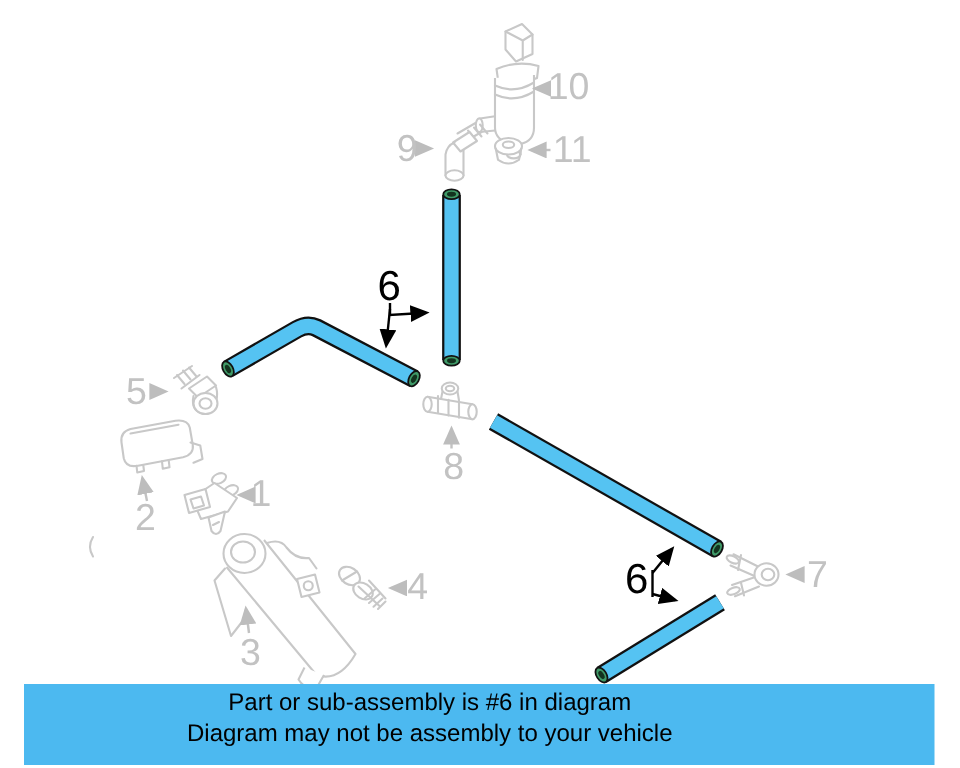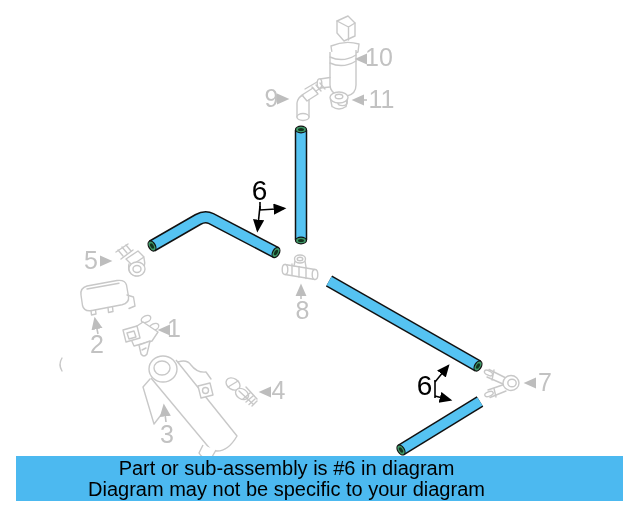--- a/index.html
+++ b/index.html
@@ -11,24 +11,24 @@
   .gf  {fill:#ffffff;stroke:var(--line_art,#c8c8c8);stroke-width:1.4;stroke-linejoin:round;}
   .lbl {fill:var(--label_gray,#c2c2c2);font-size:25px;font-family:"Liberation Sans",sans-serif;}
   .lbl6{fill:var(--callout_black,#000);font-size:28px;font-family:"Liberation Sans",sans-serif;}
   .aline{stroke:var(--label_gray,#c2c2c2);stroke-width:1.6;fill:none;}
   .bline{stroke:var(--callout_black,#000);stroke-width:1.6;fill:none;}
   .hose-out{fill:none;stroke:var(--hose_outline,#111);stroke-width:12.5;stroke-linejoin:round;stroke-linecap:butt;}
   .hose-in {fill:none;stroke:var(--hose_fill,#55c3f2);stroke-width:9.5;stroke-linejoin:round;stroke-linecap:butt;}
   .ring    {fill:var(--hose_end_ring,#3f9a68);stroke:var(--hose_outline,#111);stroke-width:1.2;}
   .hole    {fill:var(--hose_end_hole,#13331f);stroke:none;}
   
-  .banner{position:absolute;left:16px;top:456px;width:607px;height:45px;
+  .banner{position:absolute;left:16px;top:456px;width:607px;height:54px;
           background:var(--banner_bg,#4cb9f0);color:var(--banner_text,#000);
           box-sizing:border-box;padding-top:2px;padding-right:66px;
-          text-align:center;font-size:20px;line-height:21px;}
+          text-align:center;font-size:16px;line-height:21px;}
 </style>
 </head>
 <body>
 
 <div class="stage">
   <svg width="640" height="512" viewBox="0 0 640 512">
     <defs>
       <marker id="ag" orient="auto" markerWidth="9" markerHeight="8" refX="6.5" refY="3.5">
         <path d="M0,0 L8,3.5 L0,7 Z" fill="#bdbdbd"></path>
       </marker>
@@ -197,15 +197,15 @@
     <text class="lbl" x="167" y="443" text-anchor="middle">3</text>
     <text class="lbl" x="278.5" y="399" text-anchor="middle">4</text>
     <text class="lbl" x="302.5" y="319" text-anchor="middle">8</text>
     <text class="lbl" x="545" y="391" text-anchor="middle">7</text>
     <text class="lbl6" x="259.5" y="200" text-anchor="middle">6</text>
     <text class="lbl6" x="424.5" y="395" text-anchor="middle">6</text>
   </svg>
 
   <div class="banner">
     <div>Part or sub-assembly is #6 in diagram</div>
-    <div>Diagram may not be specific to your diagram</div>
+    <div>Diagram may not be assembly to your vehicle</div>
   </div>
 </div>
 
 </body></html>

